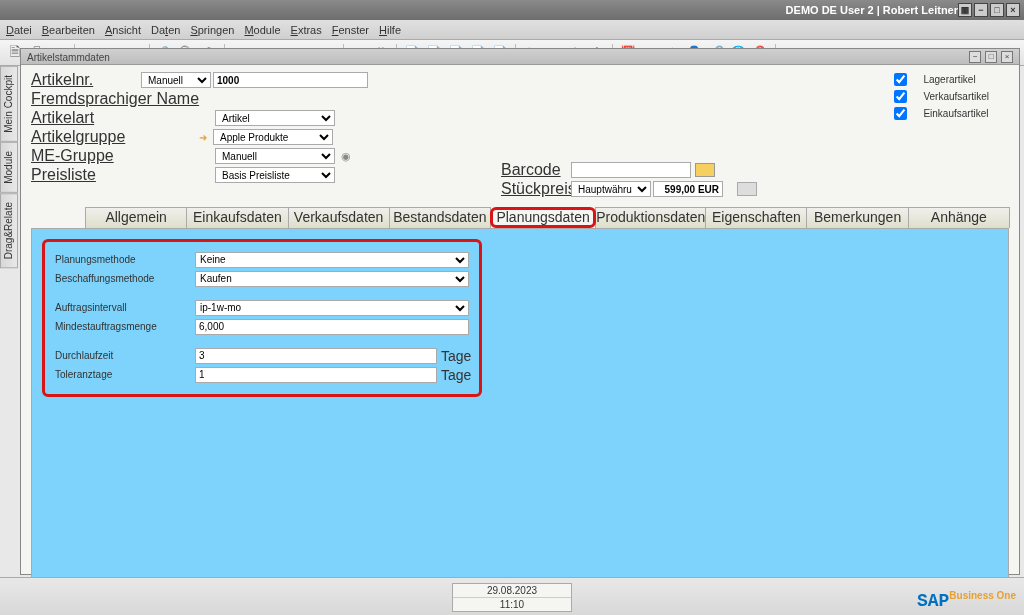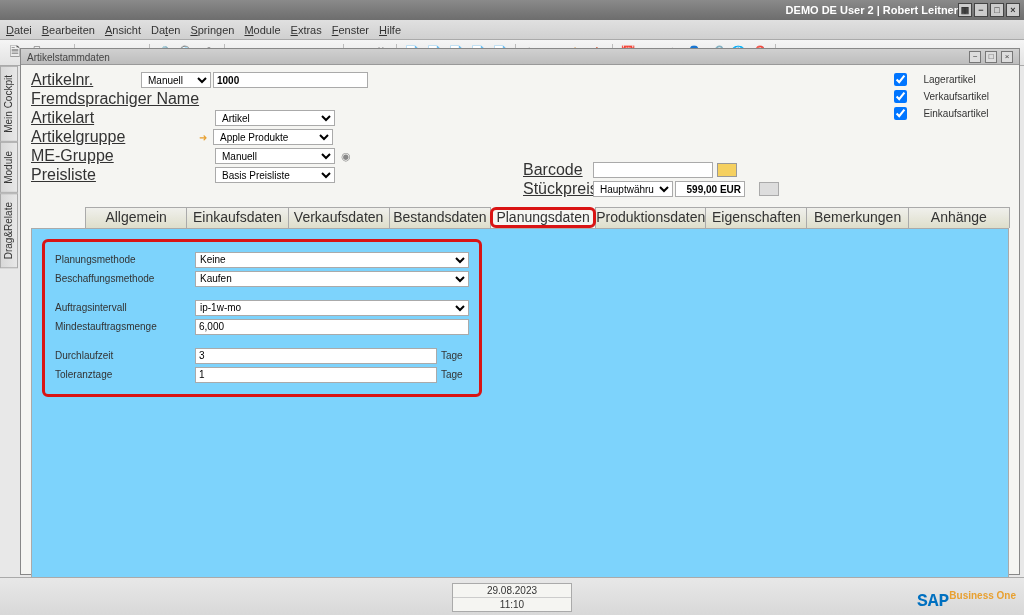--- a/index.html
+++ b/index.html
@@ -27,21 +27,21 @@
 
 
 .window { position: absolute; left: 20px; top: 48px; right: 4px; bottom: 40px; background: #f5f5f2; border: 1px solid #888; }
 .win-title { background: linear-gradient(#d0d0d0, #bdbdbd); height: 16px; font-size: 10px; padding: 1px 6px; border-bottom: 1px solid #999; display: flex; align-items: flex-end; color: #444; }
 .win-title .spacer { flex: 1; }
 .win-title .btns span { display: inline-block; width: 12px; height: 12px; border: 1px solid #777; background: #ddd; font-size: 8px; text-align: center; line-height: 10px; margin-left: 1px; }
 
 
 .header-form { padding: 6px 10px 4px 10px; display: flex; gap: 20px; }
 .col-left { flex: 0 0 450px; }
-.col-right { flex: 0 0 260px; margin-left: 22px; }
+.col-right { flex: 0 0 260px; }
 .col-checks { margin-left: auto; padding-right: 20px; }
 .frow { display: flex; align-items: center; height: 18px; margin-bottom: 1px; }
 .flabel { width: 110px; font-size: 16px; text-decoration: underline; }
 .finput { height: 16px; border: 1px solid #aaa; background: #fff; font-size: 10px; padding: 0 3px; font-weight: bold; }
 .finput.yellow { background: #fff3a0; }
 .fselect { height: 16px; border: 1px solid #aaa; background: #fff; font-size: 10px; padding: 0 2px; }
 .arrow-icon { width: 12px; color: #e8a030; font-size: 10px; margin-right: 2px; }
 .chk-row { display: flex; align-items: center; gap: 16px; height: 17px; font-size: 10px; }
 .small-btn { width: 20px; height: 14px; background: #f5d060; border: 1px solid #999; display: inline-block; }
 .gray-btn { width: 20px; height: 14px; background: #ddd; border: 1px solid #aaa; display: inline-block; }
@@ -52,21 +52,21 @@
 .tab.active { background: #f5f5f2; position: relative; z-index: 2; border-bottom: 1px solid #f5f5f2; }
 .tab.highlighted { border: 3px solid #d91414; border-radius: 6px; line-height: 15px; }
 
 
 .tabbody { margin: 0 10px; border: 1px solid #aaa; background: #7dd3fc; height: 370px; padding: 10px; position: relative; }
 .highlight-box { border: 3px solid #d91414; border-radius: 6px; padding: 8px 10px 10px 10px; width: 440px; }
 .prow { display: flex; align-items: center; height: 19px; }
 .plabel { width: 140px; font-size: 10px; }
 .pinput { flex: 1; height: 16px; border: 1px solid #aaa; background: #fff; font-size: 10px; padding: 0 3px; }
 .pselect { flex: 1; height: 16px; border: 1px solid #aaa; background: #fff; font-size: 10px; }
-.psuffix { width: 32px; font-size: 10px; padding-left: 4px; }
+.psuffix { width: 32px; font-size: 14px; padding-left: 4px; }
 .pspacer { height: 10px; }
 
 
 .statusbar { position: absolute; left: 0; right: 0; bottom: 0; height: 38px; background: linear-gradient(#e8e8e8, #d8d8d8); border-top: 1px solid #aaa; display: flex; }
 .statusbar .status-date { position: absolute; left: 50%; transform: translateX(-50%); top: 5px; background: #f5f5f2; border: 1px solid #aaa; width: 120px; text-align: center; font-size: 10px; }
 .statusbar .status-date div { border-bottom: 1px solid #ccc; padding: 1px 0; }
 .statusbar .status-date div:last-child { border-bottom: none; }
 .statusbar .sap-logo { position: absolute; right: 8px; bottom: 4px; font-size: 18px; font-weight: bold; }
 .statusbar .sap-logo .sap { color: #0070c0; font-family: Liberation Mono, monospace; }
 .statusbar .sap-logo .bo { color: #e8a030; font-size: 10px; vertical-align: top; }

